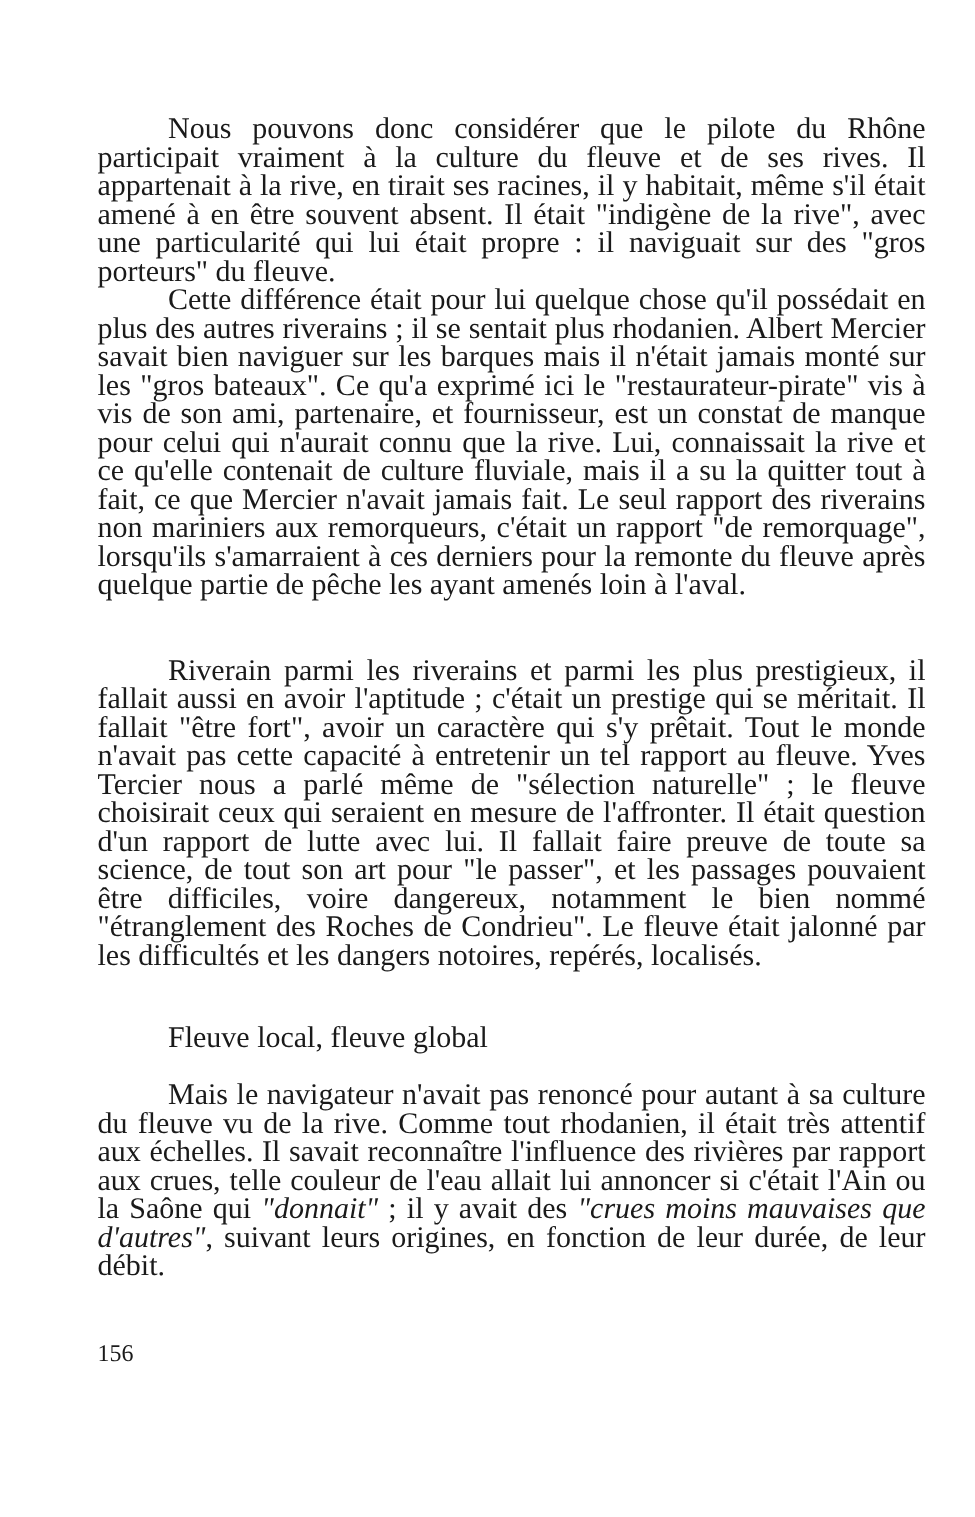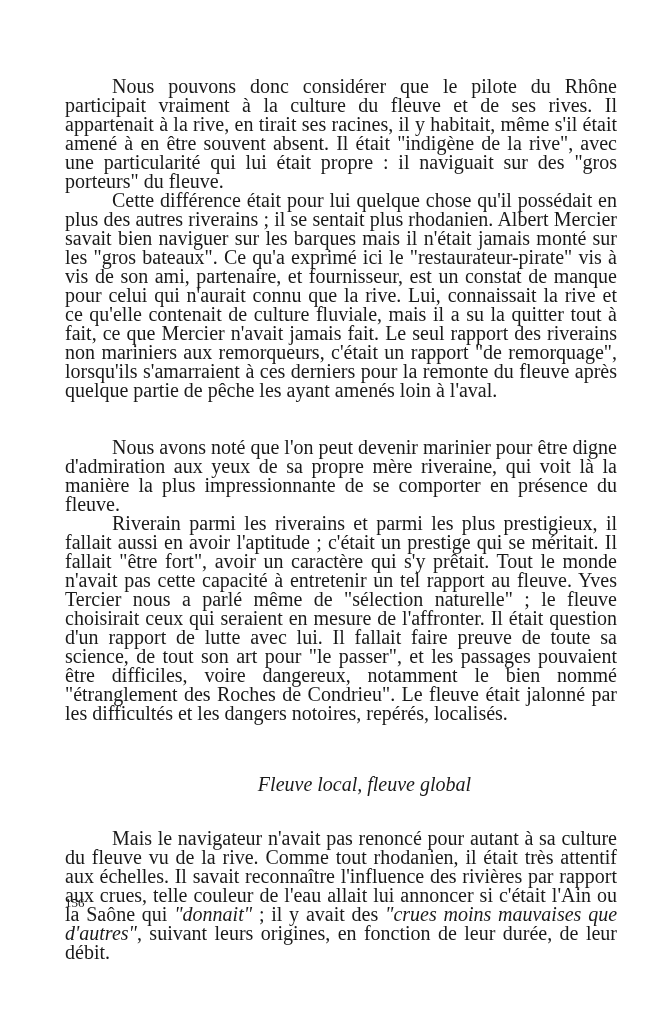--- a/index.html
+++ b/index.html
@@ -9,37 +9,36 @@
     color: #1a1a1a;
   }
   .page {
     position: absolute; left: 65px; top: 77px; width: 552px;
     font-size: 20px; line-height: 19px;
   }
   p { margin: 0; text-align: justify; text-indent: 47px; hyphens: none; }
   .gap-big { height: 38px; }
   .gap-mid { height: 36px; }
   .gap-small { height: 19px; }
-  .heading { font-style: italic; text-indent: 47px; margin: 16px; text-align: center; }
+  .heading { text-indent: 47px; margin: 0; }
   em { font-style: italic; }
   .page-number {
     position: absolute; left: 65px; top: 893px;
-    font-size: 13px; line-height: 19px;
+    font-size: 16px; line-height: 19px;
   }
 </style>
 </head>
 <body>
 
 <div class="page">
   <p>Nous pouvons donc considérer que le pilote du Rhône participait vraiment à la culture du fleuve et de ses rives. Il appartenait à la rive, en tirait ses racines, il y habitait, même s'il était amené à en être souvent absent. Il était "indigène de la rive", avec une particularité qui lui était propre : il naviguait sur des "gros porteurs" du fleuve.</p>
   <p>Cette différence était pour lui quelque chose qu'il possédait en plus des autres riverains ; il se sentait plus rhodanien. Albert Mercier savait bien naviguer sur les barques mais il n'était jamais monté sur les "gros bateaux". Ce qu'a exprimé ici le "restaurateur-pirate" vis à vis de son ami, partenaire, et fournisseur, est un constat de manque pour celui qui n'aurait connu que la rive. Lui, connaissait la rive et ce qu'elle contenait de culture fluviale, mais il a su la quitter tout à fait, ce que Mercier n'avait jamais fait. Le seul rapport des riverains non mariniers aux remorqueurs, c'était un rapport "de remorquage", lorsqu'ils s'amarraient à ces derniers pour la remonte du fleuve après quelque partie de pêche les ayant amenés loin à l'aval.</p>
 
   <div class="gap-big"></div>
 
-  <p>Nous avons noté que l'on peut devenir marinier pour être digne d'admiration aux yeux de sa propre mère riveraine, qui voit là la manière la plus impressionnante de se comporter en présence du fleuve.</p>
   <p>Riverain parmi les riverains et parmi les plus prestigieux, il fallait aussi en avoir l'aptitude ; c'était un prestige qui se méritait. Il fallait "être fort", avoir un caractère qui s'y prêtait. Tout le monde n'avait pas cette capacité à entretenir un tel rapport au fleuve. Yves Tercier nous a parlé même de "sélection naturelle" ; le fleuve choisirait ceux qui seraient en mesure de l'affronter. Il était question d'un rapport de lutte avec lui. Il fallait faire preuve de toute sa science, de tout son art pour "le passer", et les passages pouvaient être difficiles, voire dangereux, notamment le bien nommé "étranglement des Roches de Condrieu". Le fleuve était jalonné par les difficultés et les dangers notoires, repérés, localisés.</p>
 
   <div class="gap-mid"></div>
 
   <div class="heading">Fleuve local, fleuve global</div>
 
   <div class="gap-small"></div>
 
   <p><span>Mais le navigateur n'avait pas renoncé pour autant à sa culture du fleuve vu de la rive. Comme tout rhodanien, il était très attentif aux échelles. Il savait reconnaître l'influence des rivières par rapport aux crues, telle couleur de l'eau allait lui annoncer si c'était l'Ain ou la Saône qui </span><em>"donnait"</em><span> ; il y avait des </span><em>"crues moins mauvaises que d'autres"</em><span>, suivant leurs origines, en fonction de leur durée, de leur débit.</span></p>
 </div>

